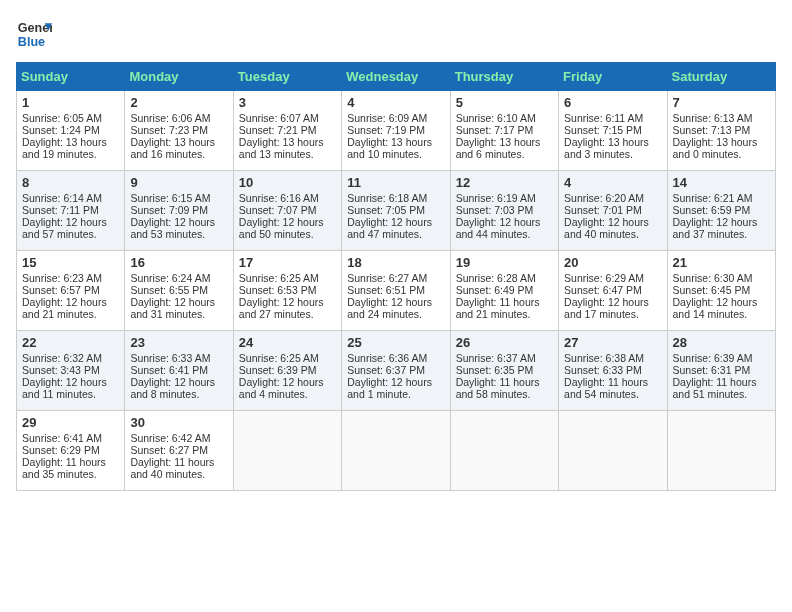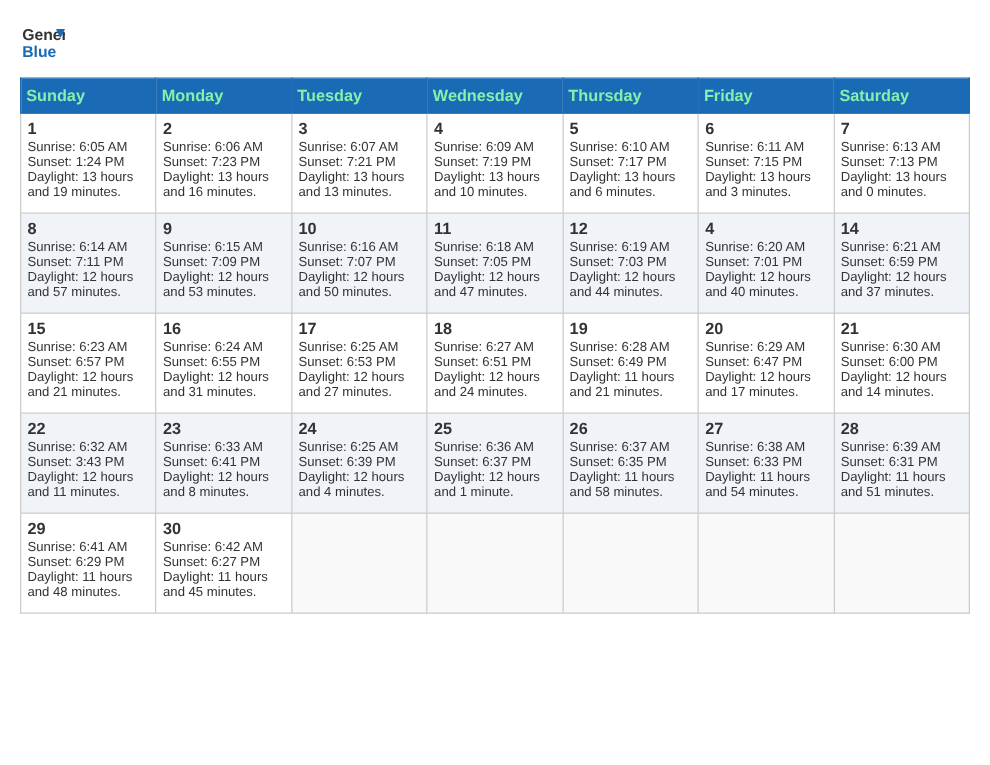--- a/index.html
+++ b/index.html
@@ -224,21 +224,21 @@
       </td>
       <td>
         <span class="day-num">20</span>
         <span>Sunrise: 6:29 AM</span><br>
         <span>Sunset: 6:47 PM</span><br>
         <span>Daylight: 12 hours and 17 minutes.</span>
       </td>
       <td>
         <span class="day-num">21</span>
         <span>Sunrise: 6:30 AM</span><br>
-        <span>Sunset: 6:00 PM</span><br>
+        <span>Sunset: 6:45 PM</span><br>
         <span>Daylight: 12 hours and 14 minutes.</span>
       </td>
     </tr>
 
     <tr>
       <td>
         <span class="day-num">22</span>
         <span>Sunrise: 6:32 AM</span><br>
         <span>Sunset: 3:43 PM</span><br>
         <span>Daylight: 12 hours and 11 minutes.</span>
@@ -279,27 +279,27 @@
         <span>Sunset: 6:31 PM</span><br>
         <span>Daylight: 11 hours and 51 minutes.</span>
       </td>
     </tr>
 
     <tr>
       <td>
         <span class="day-num">29</span>
         <span>Sunrise: 6:41 AM</span><br>
         <span>Sunset: 6:29 PM</span><br>
-        <span>Daylight: 11 hours and 48 minutes.</span>
+        <span>Daylight: 11 hours and 35 minutes.</span>
       </td>
       <td>
         <span class="day-num">30</span>
         <span>Sunrise: 6:42 AM</span><br>
         <span>Sunset: 6:27 PM</span><br>
-        <span>Daylight: 11 hours and 45 minutes.</span>
+        <span>Daylight: 11 hours and 40 minutes.</span>
       </td>
       <td class="empty-cell"></td>
       <td class="empty-cell"></td>
       <td class="empty-cell"></td>
       <td class="empty-cell"></td>
       <td class="empty-cell"></td>
     </tr>
   </tbody>
 </table>
 

